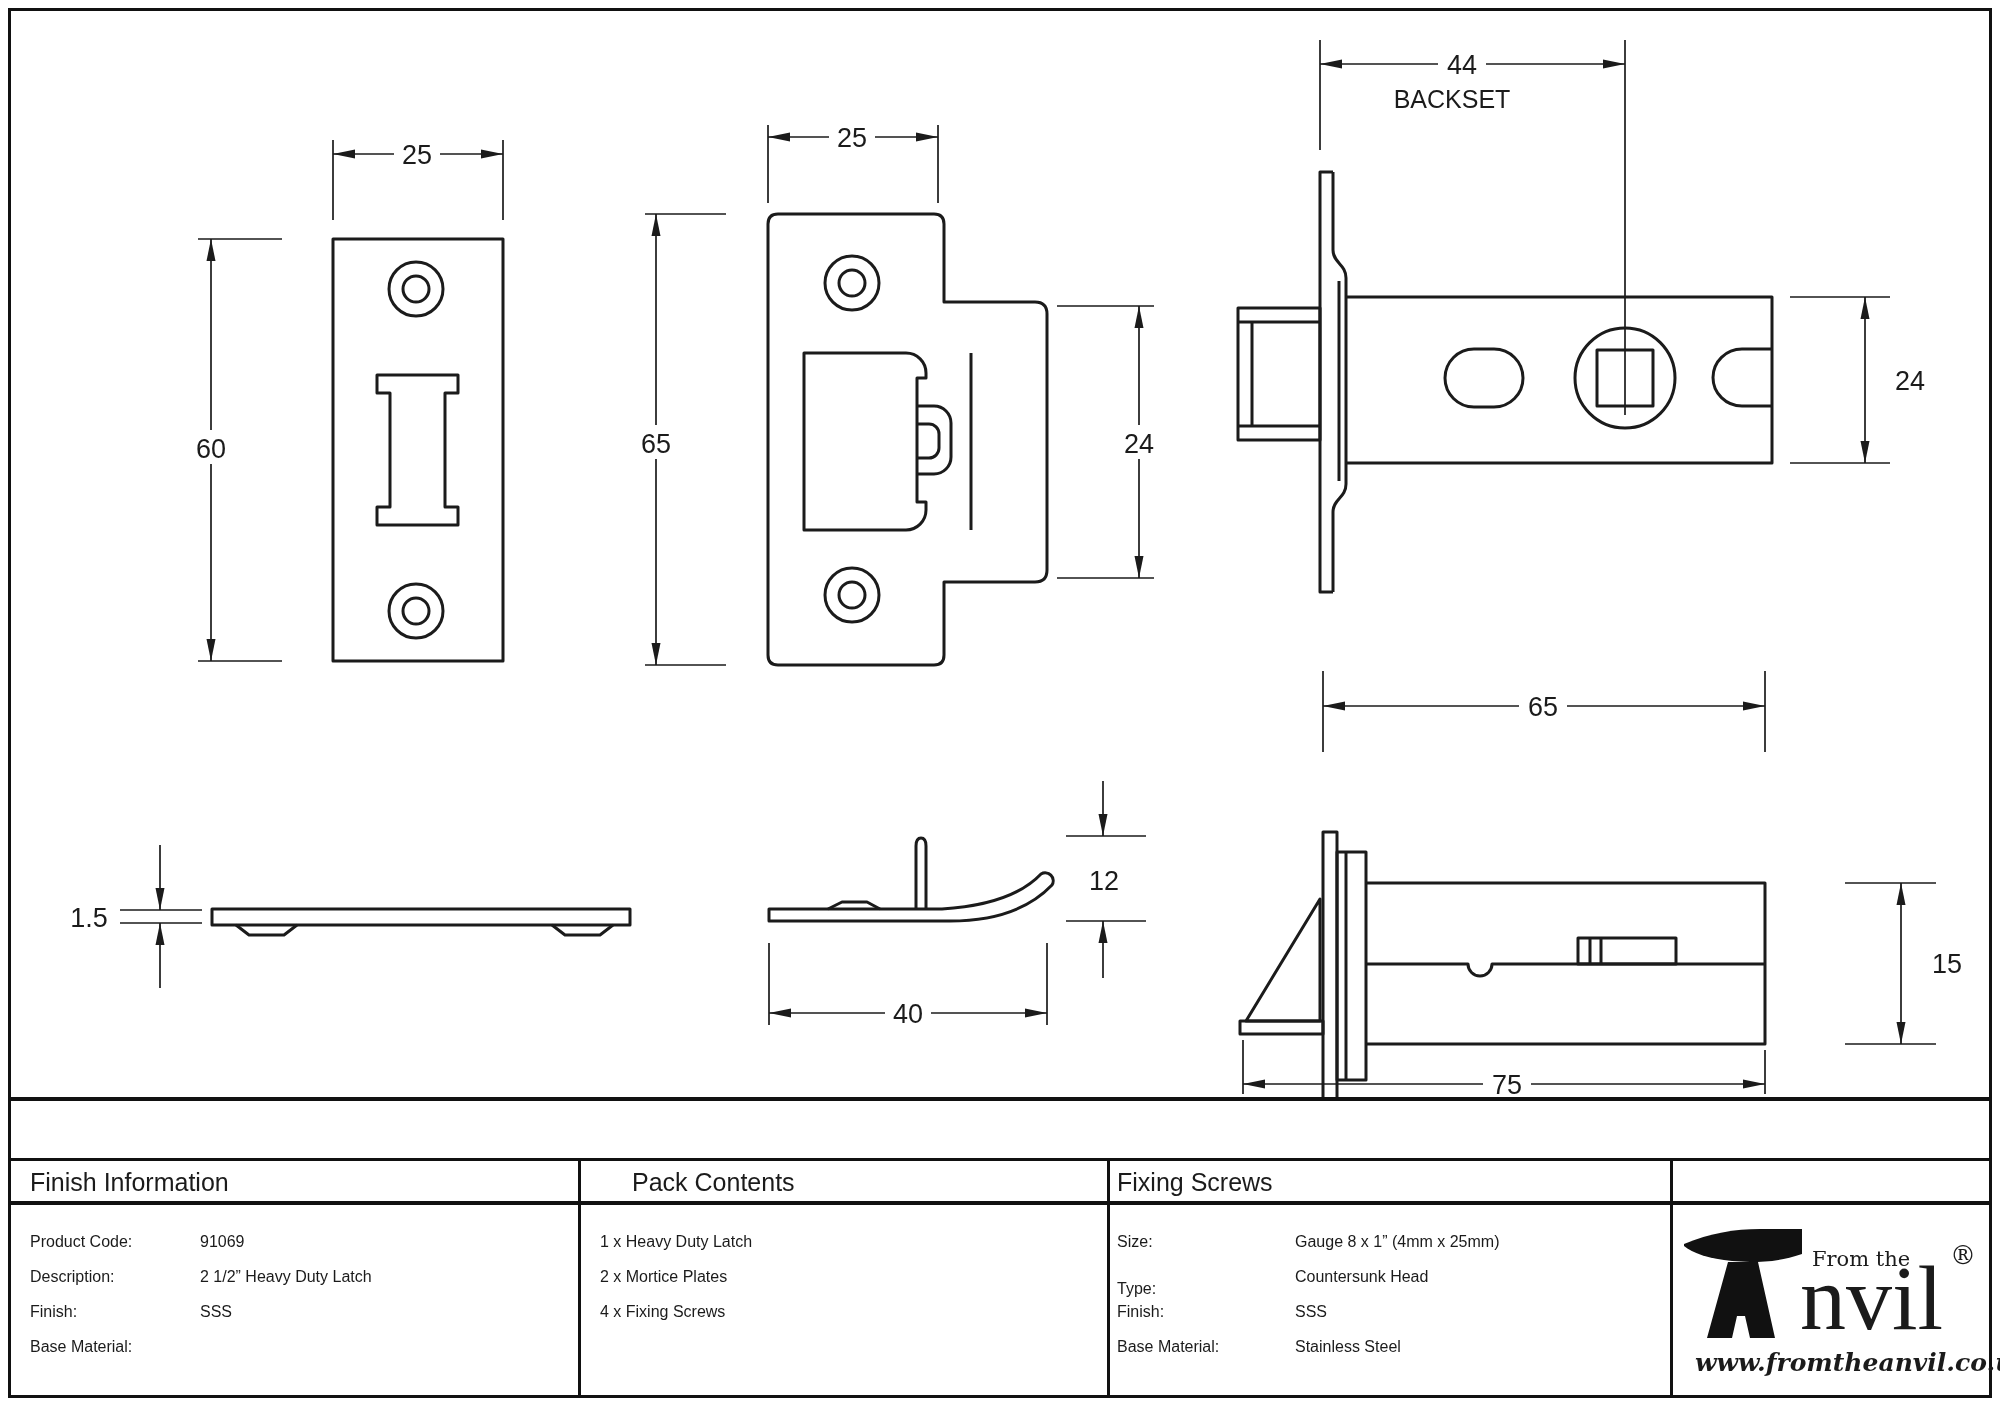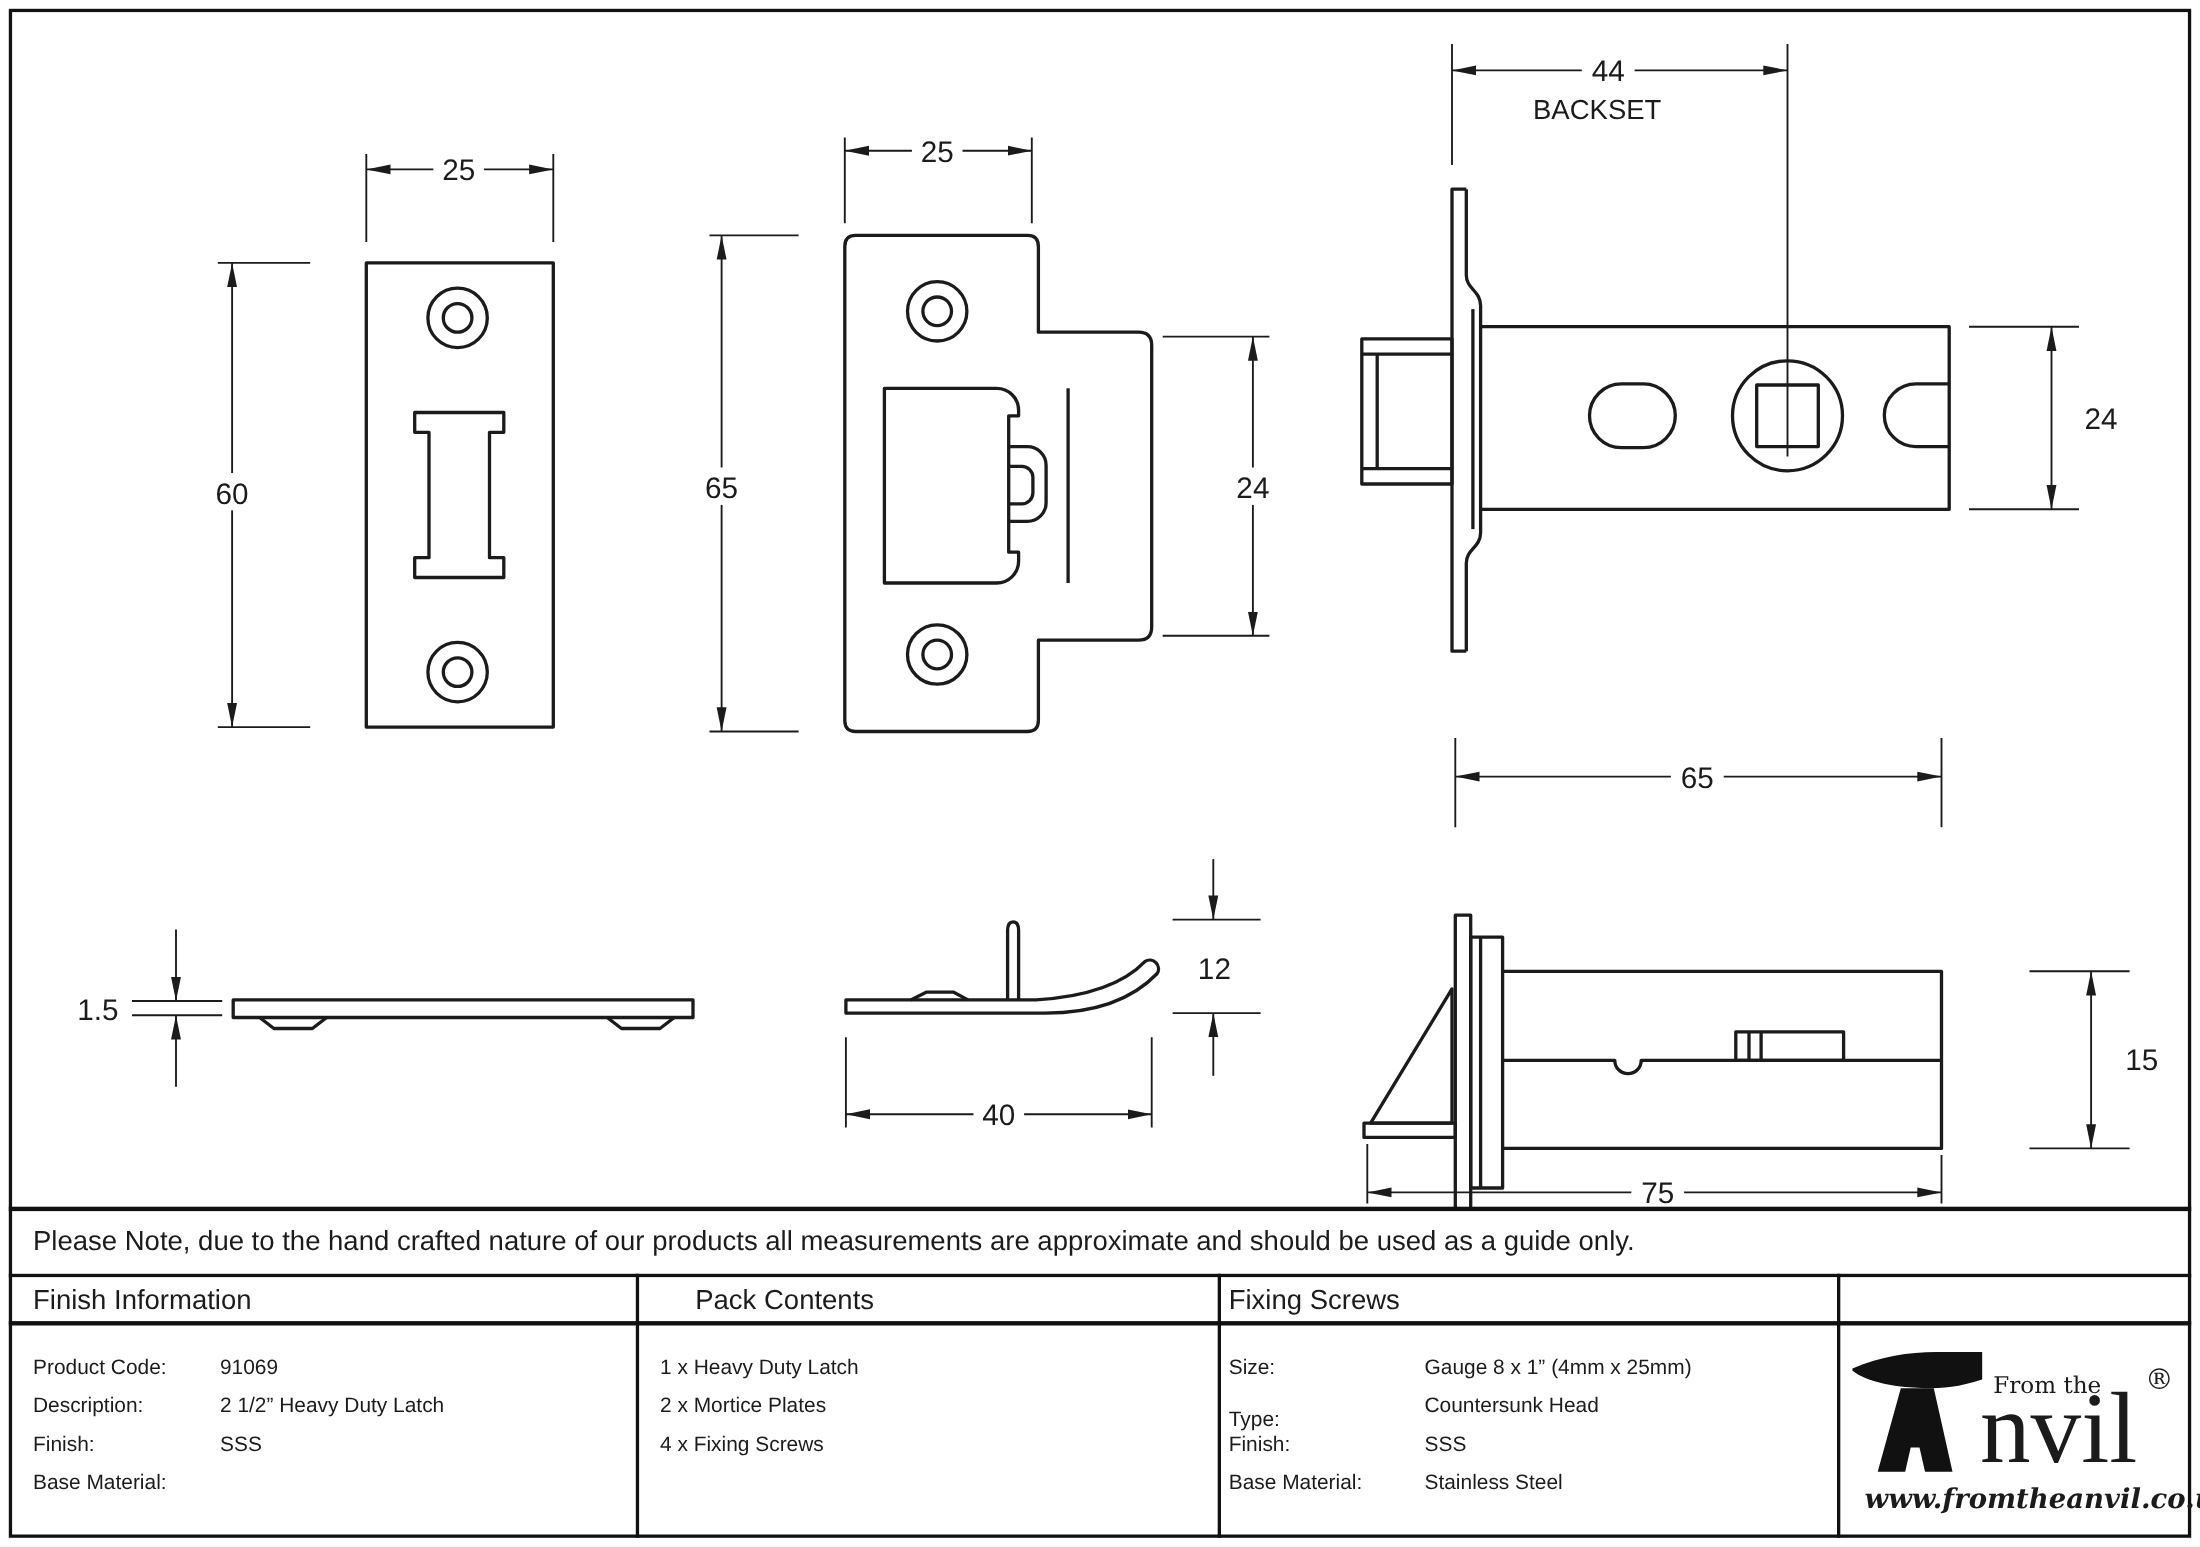--- a/index.html
+++ b/index.html
@@ -5,21 +5,21 @@
   html,body{margin:0;padding:0;background:#e8e8e8}
   .page{position:relative;width:2000px;height:1406px;background:#fff;
         font-family:"Liberation Sans",sans-serif;color:#1b1b1b;overflow:hidden}
   .frame{position:absolute;left:8px;top:8px;right:8px;bottom:8px;border:3px solid #111}
   .hline,.vline{position:absolute;background:#111}
   svg text{font-family:"Liberation Sans",sans-serif;font-size:27px;fill:#1b1b1b}
   svg text.small{font-size:25px}
   .part{fill:none;stroke:#1b1b1b;stroke-width:3;stroke-linejoin:round}
   .dim{fill:none;stroke:#1b1b1b;stroke-width:1.7}
   .txt{position:absolute;font-size:25px;white-space:nowrap}
-  .lbl{position:absolute;font-size:19px;white-space:nowrap}
+  .lbl{position:absolute;font-size:16px;white-space:nowrap}
   .logo-serif{font-family:"DejaVu Serif","Liberation Serif",serif}
   .logo-big{position:absolute;font-size:92px;line-height:1;font-family:Liberation Serif, serif}
   .logo-reg{position:absolute;font-size:26px;font-family:"DejaVu Serif","Liberation Serif",serif}
   .logo-url{position:absolute;font-size:25px;font-style:italic;font-weight:bold;
             font-family:"DejaVu Serif","Liberation Serif",serif}
 </style>
 </head>
 <body>
 
 <div class="page">
@@ -174,21 +174,20 @@
     </g>
   </svg>
 
   <div class="hline" style="left:8px;right:8px;top:1097px;height:4px"></div>
   <div class="hline" style="left:8px;right:8px;top:1158px;height:3px"></div>
   <div class="hline" style="left:8px;right:8px;top:1201px;height:4px"></div>
   <div class="vline" style="left:578px;top:1158px;width:3px;height:240px"></div>
   <div class="vline" style="left:1107px;top:1158px;width:3px;height:240px"></div>
   <div class="vline" style="left:1670px;top:1158px;width:3px;height:240px"></div>
 
-  <div class="txt" style="left:30px;top:1114px">Please Note, due to the hand crafted nature of our products all measurements are approximate and should be used as a guide only.</div>
 
   <div class="txt" style="left:30px;top:1168px">Finish Information</div>
   <div class="txt" style="left:632px;top:1168px">Pack Contents</div>
   <div class="txt" style="left:1117px;top:1168px">Fixing Screws</div>
 
   <div class="lbl" style="left:30px;top:1233px">Product Code:</div>
   <div class="lbl" style="left:200px;top:1233px">91069</div>
   <div class="lbl" style="left:30px;top:1268px">Description:</div>
   <div class="lbl" style="left:200px;top:1268px">2 1/2” Heavy Duty Latch</div>
   <div class="lbl" style="left:30px;top:1303px">Finish:</div>

